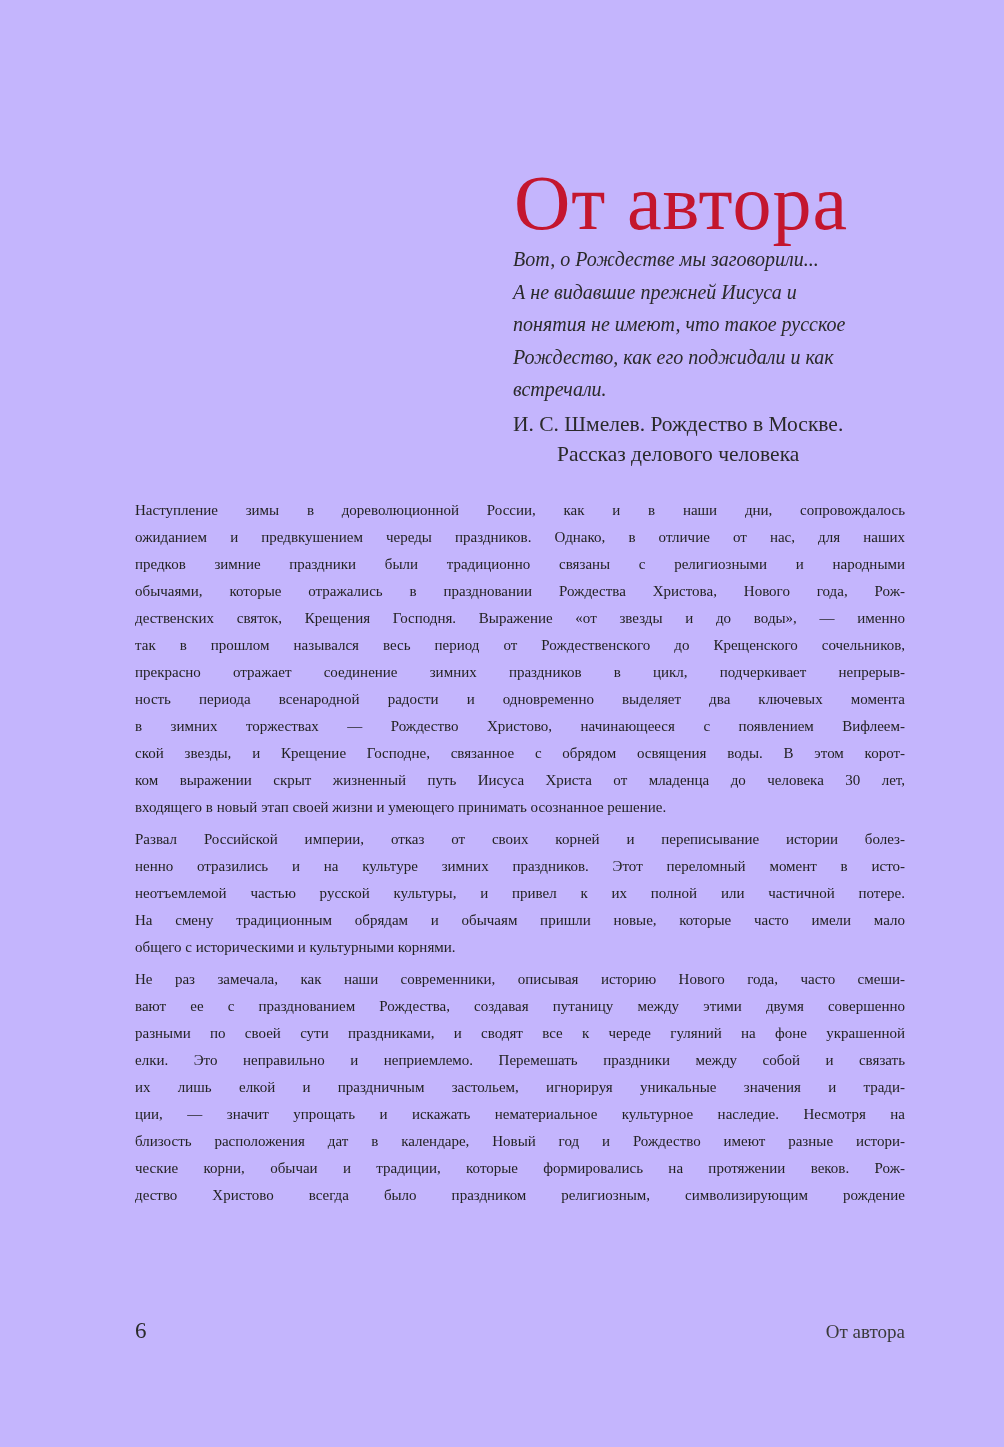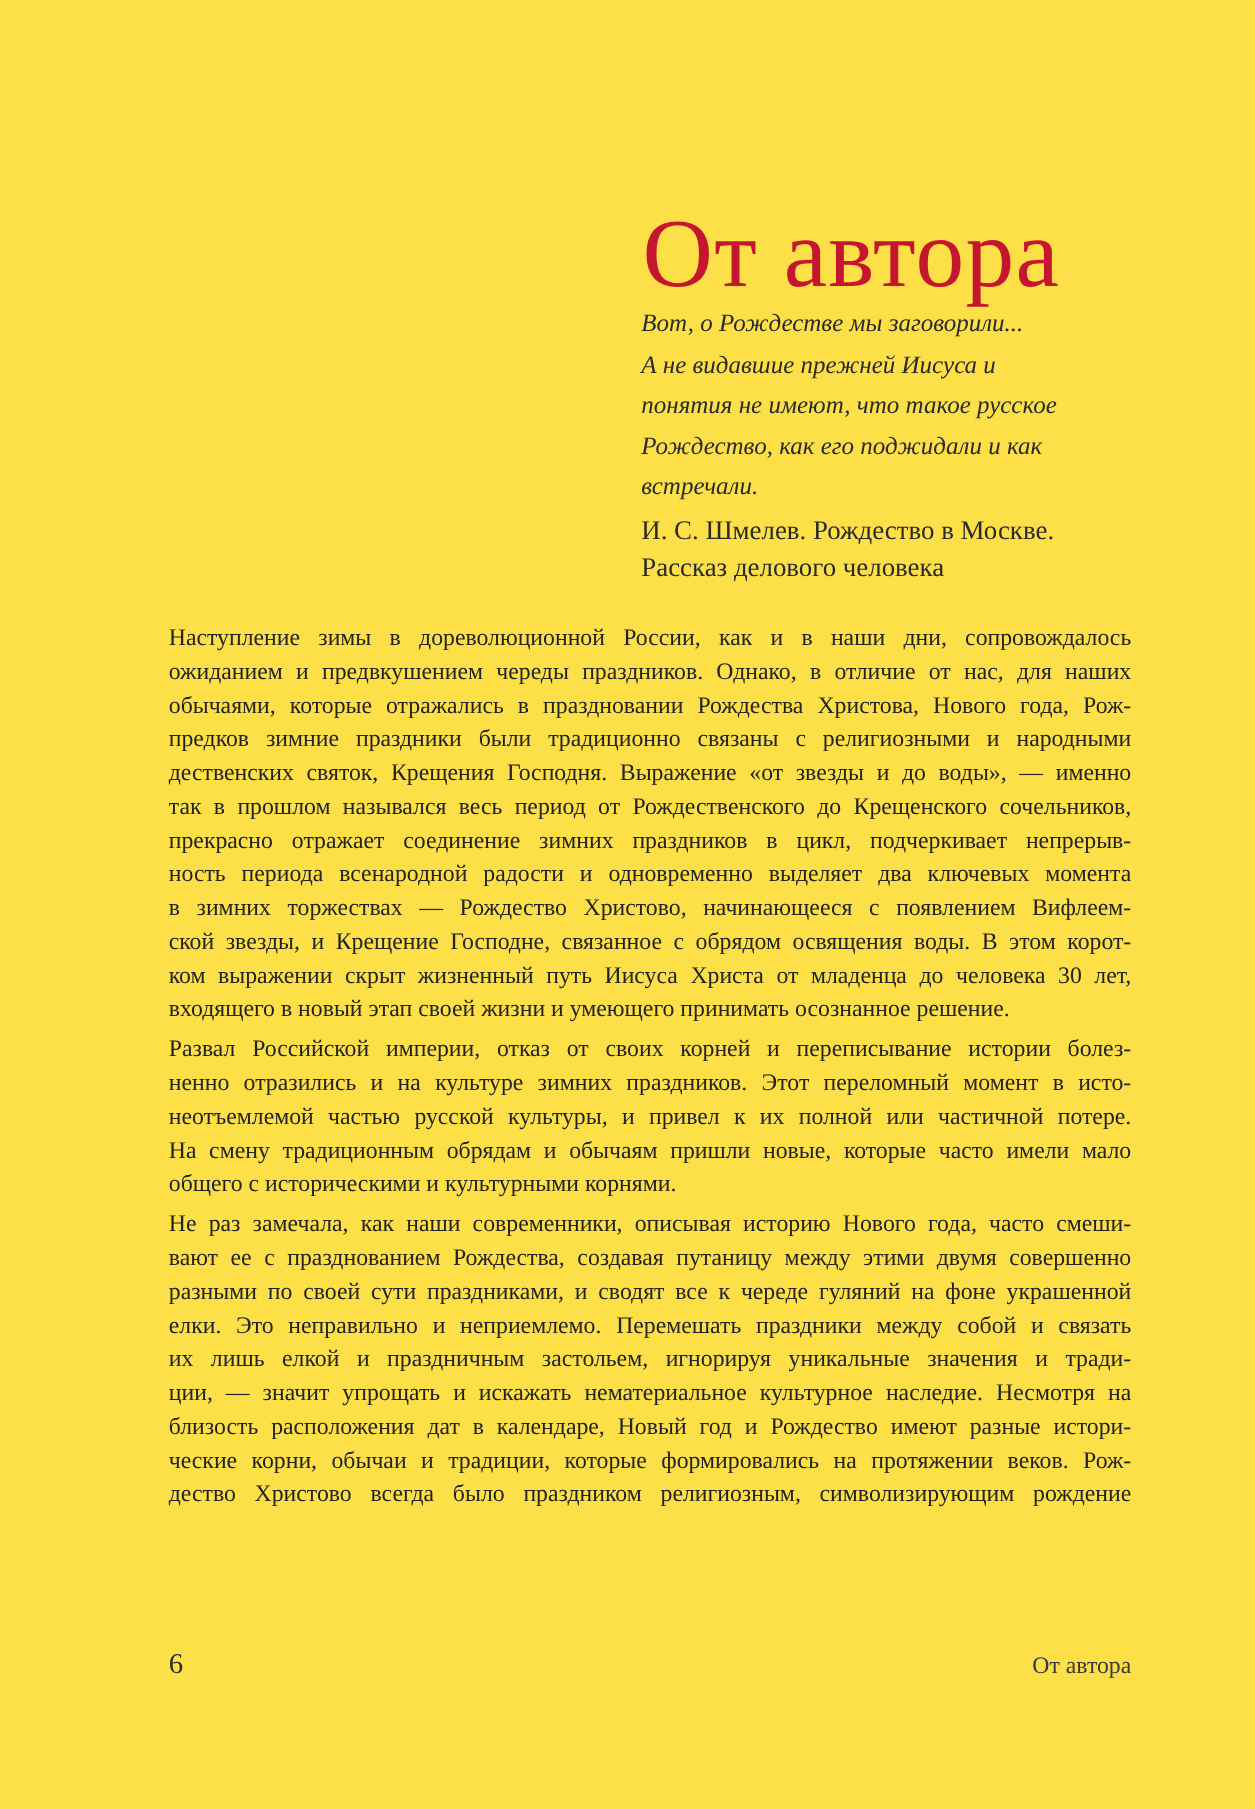--- a/index.html
+++ b/index.html
@@ -4,21 +4,21 @@
 <style>
   html, body {
     margin: 0;
     padding: 0;
     background: #ffffff;
   }
   .page {
     position: relative;
     width: 1004px;
     height: 1447px;
-    background: #fde047;
+    background: #c4b5fd;
     font-family: "Liberation Serif", "DejaVu Serif", serif;
     color: #222222;
     overflow: hidden;
   }
   .chapter-title {
     position: absolute;
     left: 514px;
     top: 112px;
     font-size: 78px;
     line-height: 1;
@@ -37,28 +37,29 @@
     color: #2a2a2a;
   }
   .epigraph .eline { white-space: nowrap; }
   .epigraph-attribution {
     position: absolute;
     left: 513px;
     top: 409px;
     font-size: 21.5px;
     line-height: 30px;
     color: #2a2a2a;
+    text-align: center;
   }
   .epigraph-attribution .aline { white-space: nowrap; }
   .body-text {
     position: absolute;
     left: 135px;
     top: 497px;
     width: 770px;
-    font-size: 19px;
+    font-size: 15px;
     line-height: 27px;
     color: #232323;
   }
   .para + .para { margin-top: 5px; }
   .para .line {
     text-align: justify;
     text-align-last: justify;
   }
   .para .line:last-child { text-align-last: left; }
   .para.justify-last .line:last-child { text-align-last: justify; }
@@ -97,22 +98,22 @@
 
   <div class="epigraph-attribution">
     <div class="aline">И. С. Шмелев. Рождество в Москве.</div>
     <div class="aline">Рассказ делового человека</div>
   </div>
 
   <div class="body-text">
       <div class="para">
         <div class="line">Наступление зимы в дореволюционной России, как и в наши дни, сопровождалось</div>
         <div class="line">ожиданием и предвкушением череды праздников. Однако, в отличие от нас, для наших</div>
+        <div class="line">предков зимние праздники были традиционно связаны с религиозными и народными</div>
         <div class="line">обычаями, которые отражались в праздновании Рождества Христова, Нового года, Рож-</div>
-        <div class="line">предков зимние праздники были традиционно связаны с религиозными и народными</div>
         <div class="line">дественских святок, Крещения Господня. Выражение «от звезды и до воды», — именно</div>
         <div class="line">так в прошлом назывался весь период от Рождественского до Крещенского сочельников,</div>
         <div class="line">прекрасно отражает соединение зимних праздников в цикл, подчеркивает непрерыв-</div>
         <div class="line">ность периода всенародной радости и одновременно выделяет два ключевых момента</div>
         <div class="line">в зимних торжествах — Рождество Христово, начинающееся с появлением Вифлеем-</div>
         <div class="line">ской звезды, и Крещение Господне, связанное с обрядом освящения воды. В этом корот-</div>
         <div class="line">ком выражении скрыт жизненный путь Иисуса Христа от младенца до человека 30 лет,</div>
         <div class="line">входящего в новый этап своей жизни и умеющего принимать осознанное решение.</div>
       </div>
       <div class="para">

